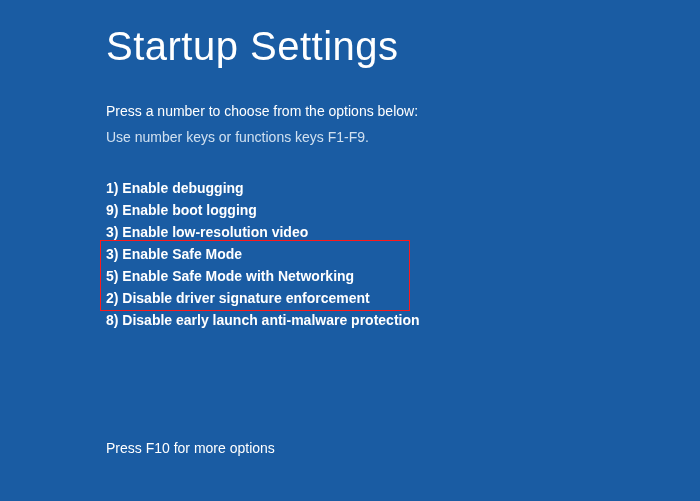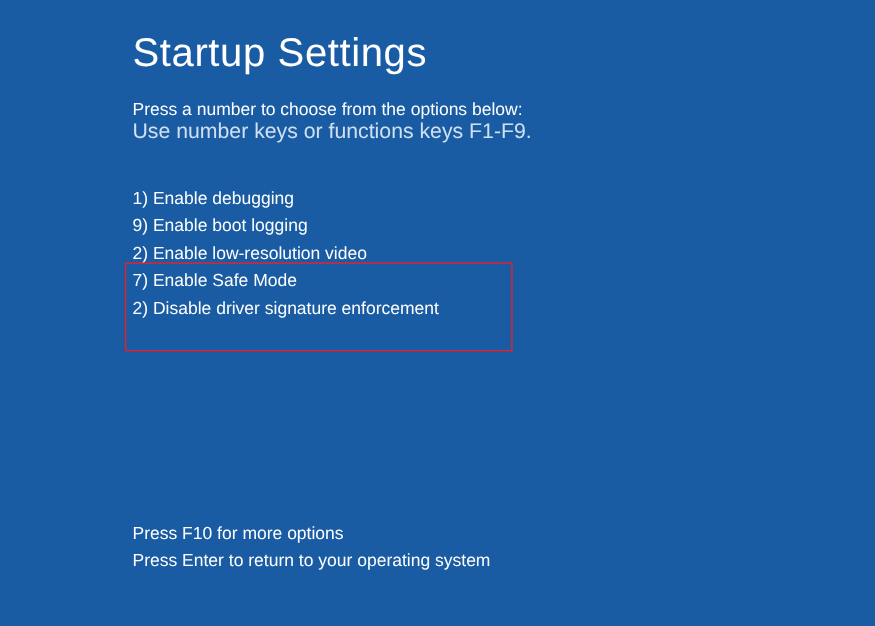--- a/index.html
+++ b/index.html
@@ -11,38 +11,39 @@
       width: 700px;
       height: 501px;
       background: #1a5ca3;
       font-family: "Segoe UI", "Segoe UI Light", Arial, sans-serif;
       color: #ffffff;
       padding: 24px 0 0 106px;
       position: relative;
       overflow: hidden;
     }
     .title {
-      font-size: 32px;
+      font-size: 40px;
       font-weight: 300;
-      margin-bottom: 18px;
+      margin-bottom: 34px;
       letter-spacing: 0.5px;
     }
     .subtitle {
       font-size: 14px;
       font-weight: 300;
+      margin-bottom: 10px;
     }
     .hint {
-      font-size: 17px;
+      font-size: 14px;
       font-weight: 300;
       margin-bottom: 32px;
       color: #d0e0f0;
     }
     .options {
       font-size: 14px;
-      font-weight: 400;
+      font-weight: 700;
       position: relative;
     }
     .option-item {
       line-height: 22px;
       padding: 0;
     }
     .highlight-box {
       position: absolute;
       border: 1.5px solid #ff1a1a;
       left: -6px;
@@ -65,22 +66,23 @@
 </head>
 <body>
 
 <div class="title">Startup Settings</div>
 <div class="subtitle">Press a number to choose from the options below:</div>
 <div class="hint">Use number keys or functions keys F1-F9.</div>
 
 <div class="options">
   <div class="option-item">1) Enable debugging</div>
   <div class="option-item">9) Enable boot logging</div>
-  <div class="option-item">2) Enable low-resolution video</div>
-  <div class="option-item">7) Enable Safe Mode</div>
+  <div class="option-item">3) Enable low-resolution video</div>
+  <div class="option-item">3) Enable Safe Mode</div>
+  <div class="option-item">5) Enable Safe Mode with Networking</div>
   <div class="option-item">2) Disable driver signature enforcement</div>
+  <div class="option-item">8) Disable early launch anti-malware protection</div>
   <div class="highlight-box"></div>
 </div>
 
 <div class="footer">
   <div class="footer-line">Press F10 for more options</div>
-  <div class="footer-line">Press Enter to return to your operating system</div>
 </div>
 
 </body></html>

